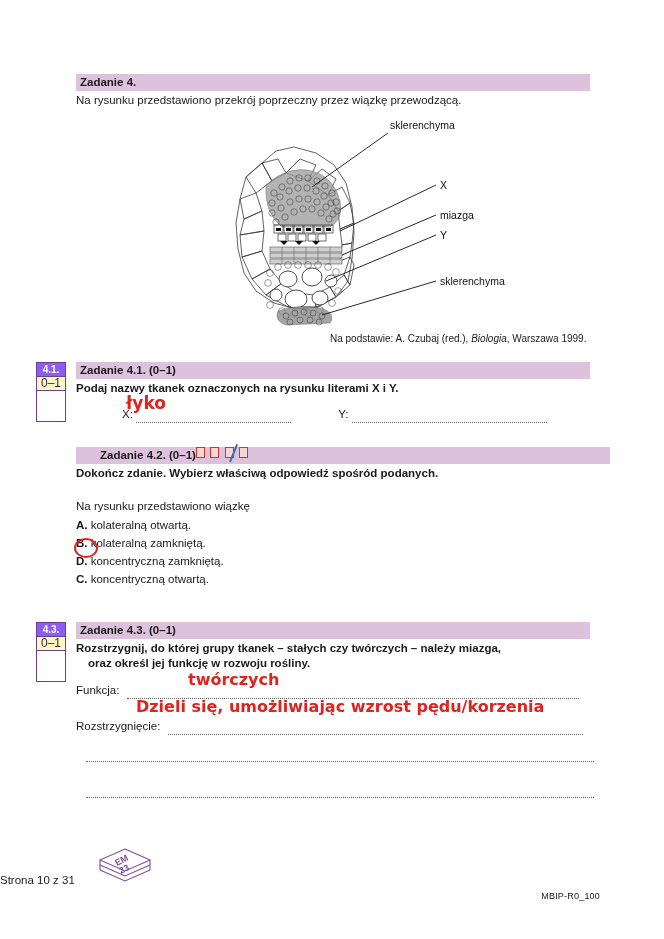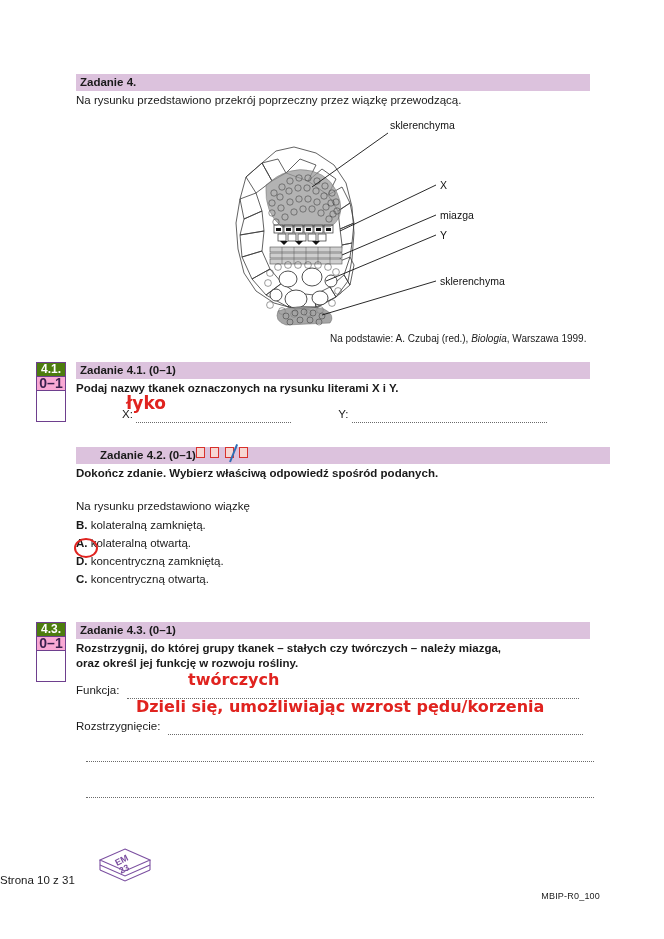--- a/index.html
+++ b/index.html
@@ -54,27 +54,27 @@
   
   .score{
     position:absolute;
     width:30px;
     border:1px solid #6e3f8e;
     box-sizing:border-box;
     font-family:"Liberation Sans", sans-serif;
     text-align:center;
   }
   .score .sc-no{
-    background:#4d7c0f;color:#fff;
-    font-size:12px;font-weight:bold;
+    background:#8b5cf6;color:#fff;
+    font-size:10px;font-weight:bold;
     line-height:13px;height:13px;
   }
   .score .sc-pts{
-    background:#f9a8d4;color:#3a1f4d;
-    font-size:14px;font-weight:bold;
+    background:#fef9c3;color:#3a1f4d;
+    font-size:12px;font-weight:normal;
     line-height:13px;height:13px;
     border-top:1px solid #6e3f8e;
     border-bottom:1px solid #6e3f8e;
   }
   .score .sc-blank{background:#fff;height:30px;}
 
   
   #z41-head{position:absolute;left:76px;top:362px;width:510px;}
   #z41-text{position:absolute;left:76px;top:379px;width:520px;}
   #z41-fields{position:absolute;left:76px;top:405px;width:520px;}
@@ -350,26 +350,26 @@
     <span class="mk"></span>
     <span class="mk"></span>
   </div>
   <div id="blue-stroke"></div>
 
   <div id="z42-text" class="qtext">Dokończ zdanie. Wybierz właściwą odpowiedź spośród podanych.</div>
   <div id="z42-stem" class="plain">Na rysunku przedstawiono wiązkę</div>
 
   <div id="z42-opts">
     <div class="opt">
+      <b>A.</b>
+      <span>kolateralną otwartą.</span>
+    </div>
+    <div class="opt">
       <b>B.</b>
       <span>kolateralną zamkniętą.</span>
-    </div>
-    <div class="opt">
-      <b>A.</b>
-      <span>kolateralną otwartą.</span>
     </div>
     <div class="opt">
       <b>D.</b>
       <span>koncentryczną zamkniętą.</span>
     </div>
     <div class="opt">
       <b>C.</b>
       <span>koncentryczną otwartą.</span>
     </div>
   </div>
@@ -377,21 +377,21 @@
 
   <div class="score" style="left:36px;top:622px;">
     <div class="sc-no">4.3.</div>
     <div class="sc-pts">0–1</div>
     <div class="sc-blank"></div>
   </div>
 
   <div id="z43-head" class="bar">Zadanie 4.3. (0–1)</div>
   <div id="z43-text">
     <div class="qtext">Rozstrzygnij, do której grupy tkanek – stałych czy twórczych – należy miazga,</div>
-    <div class="qtext" style="margin-top:0;">oraz określ jej funkcję w rozwoju rośliny.</div>
+    <div class="qtext" style="margin-top:0;margin-left:12px;">oraz określ jej funkcję w rozwoju rośliny.</div>
   </div>
 
   <div id="z43-fields">
     <div class="fieldrow" style="margin-bottom:18px;">
       <span class="lbl">Funkcja:</span>
       <span class="dots" style="width:452px;margin-left:4px;"></span>
     </div>
     <div class="fieldrow" style="margin-bottom:9px;">
       <span class="lbl">Rozstrzygnięcie:</span>
       <span class="dots" style="width:415px;margin-left:4px;"></span>

